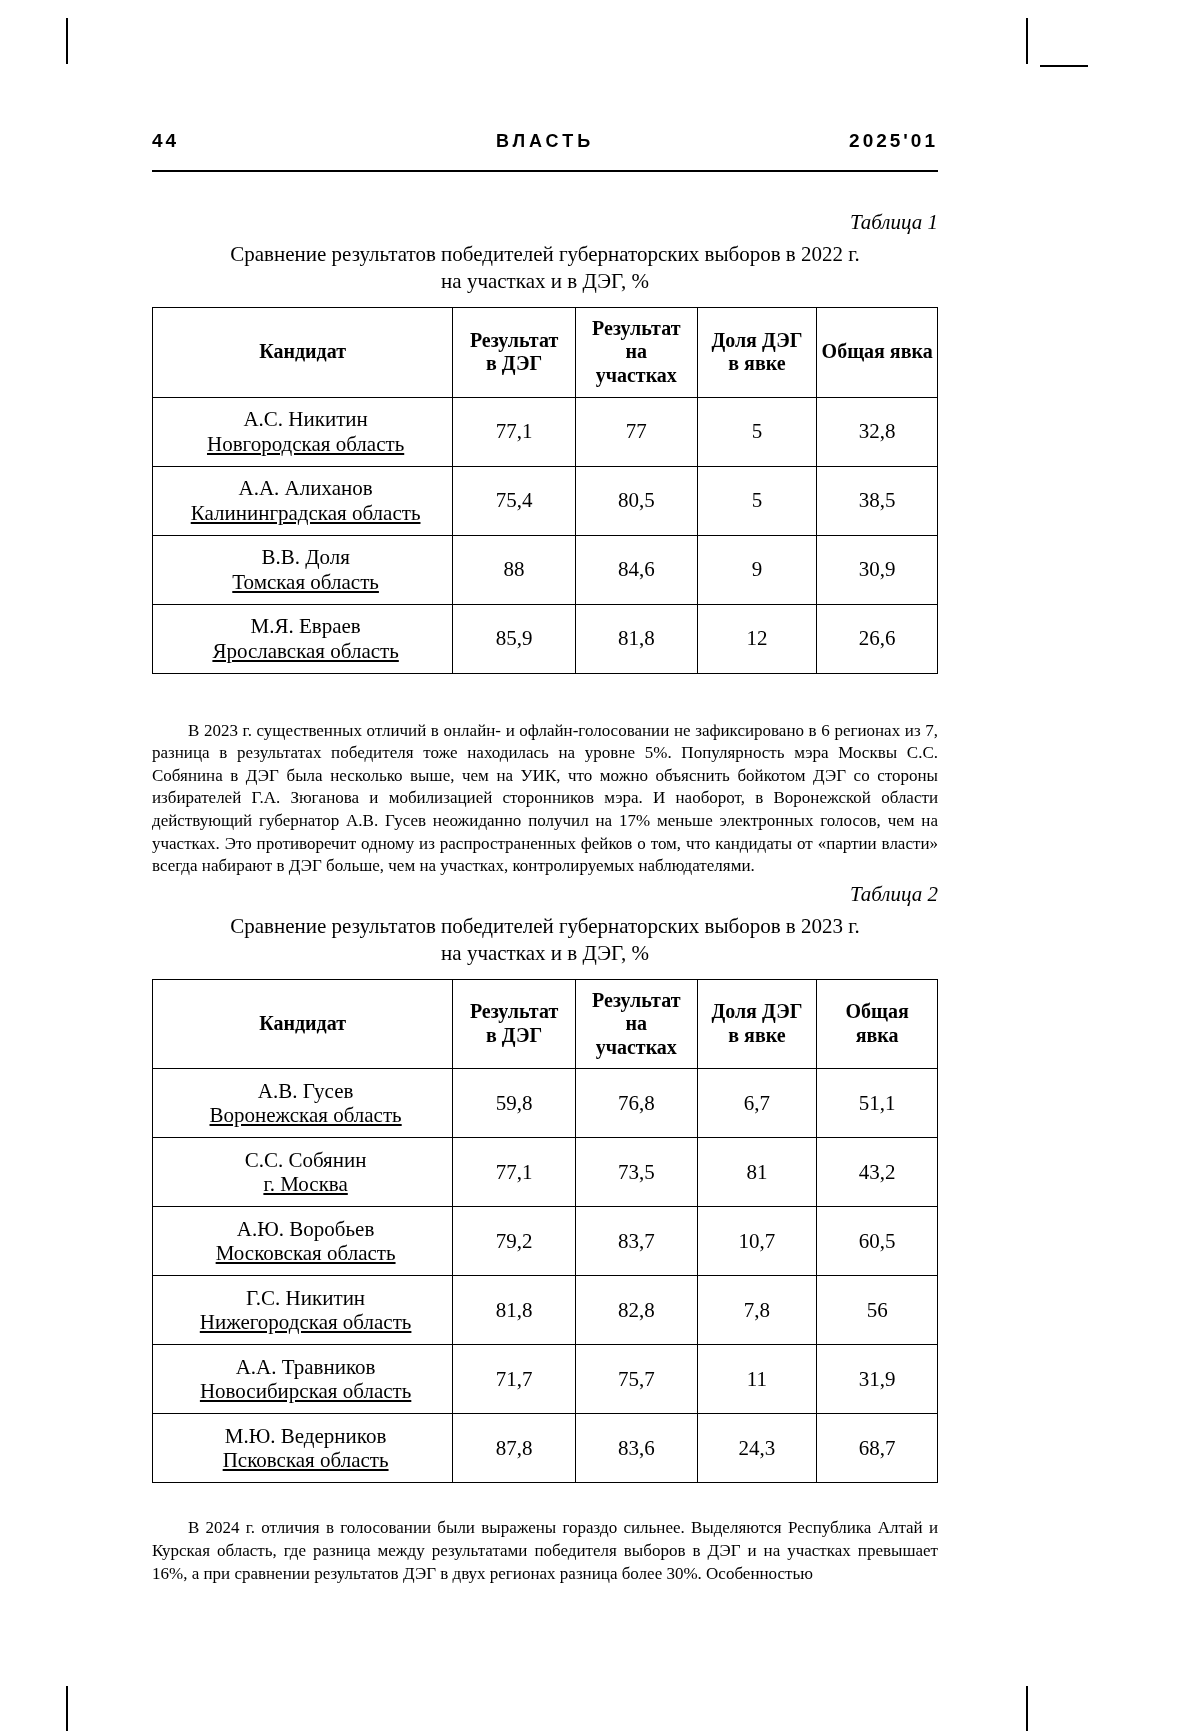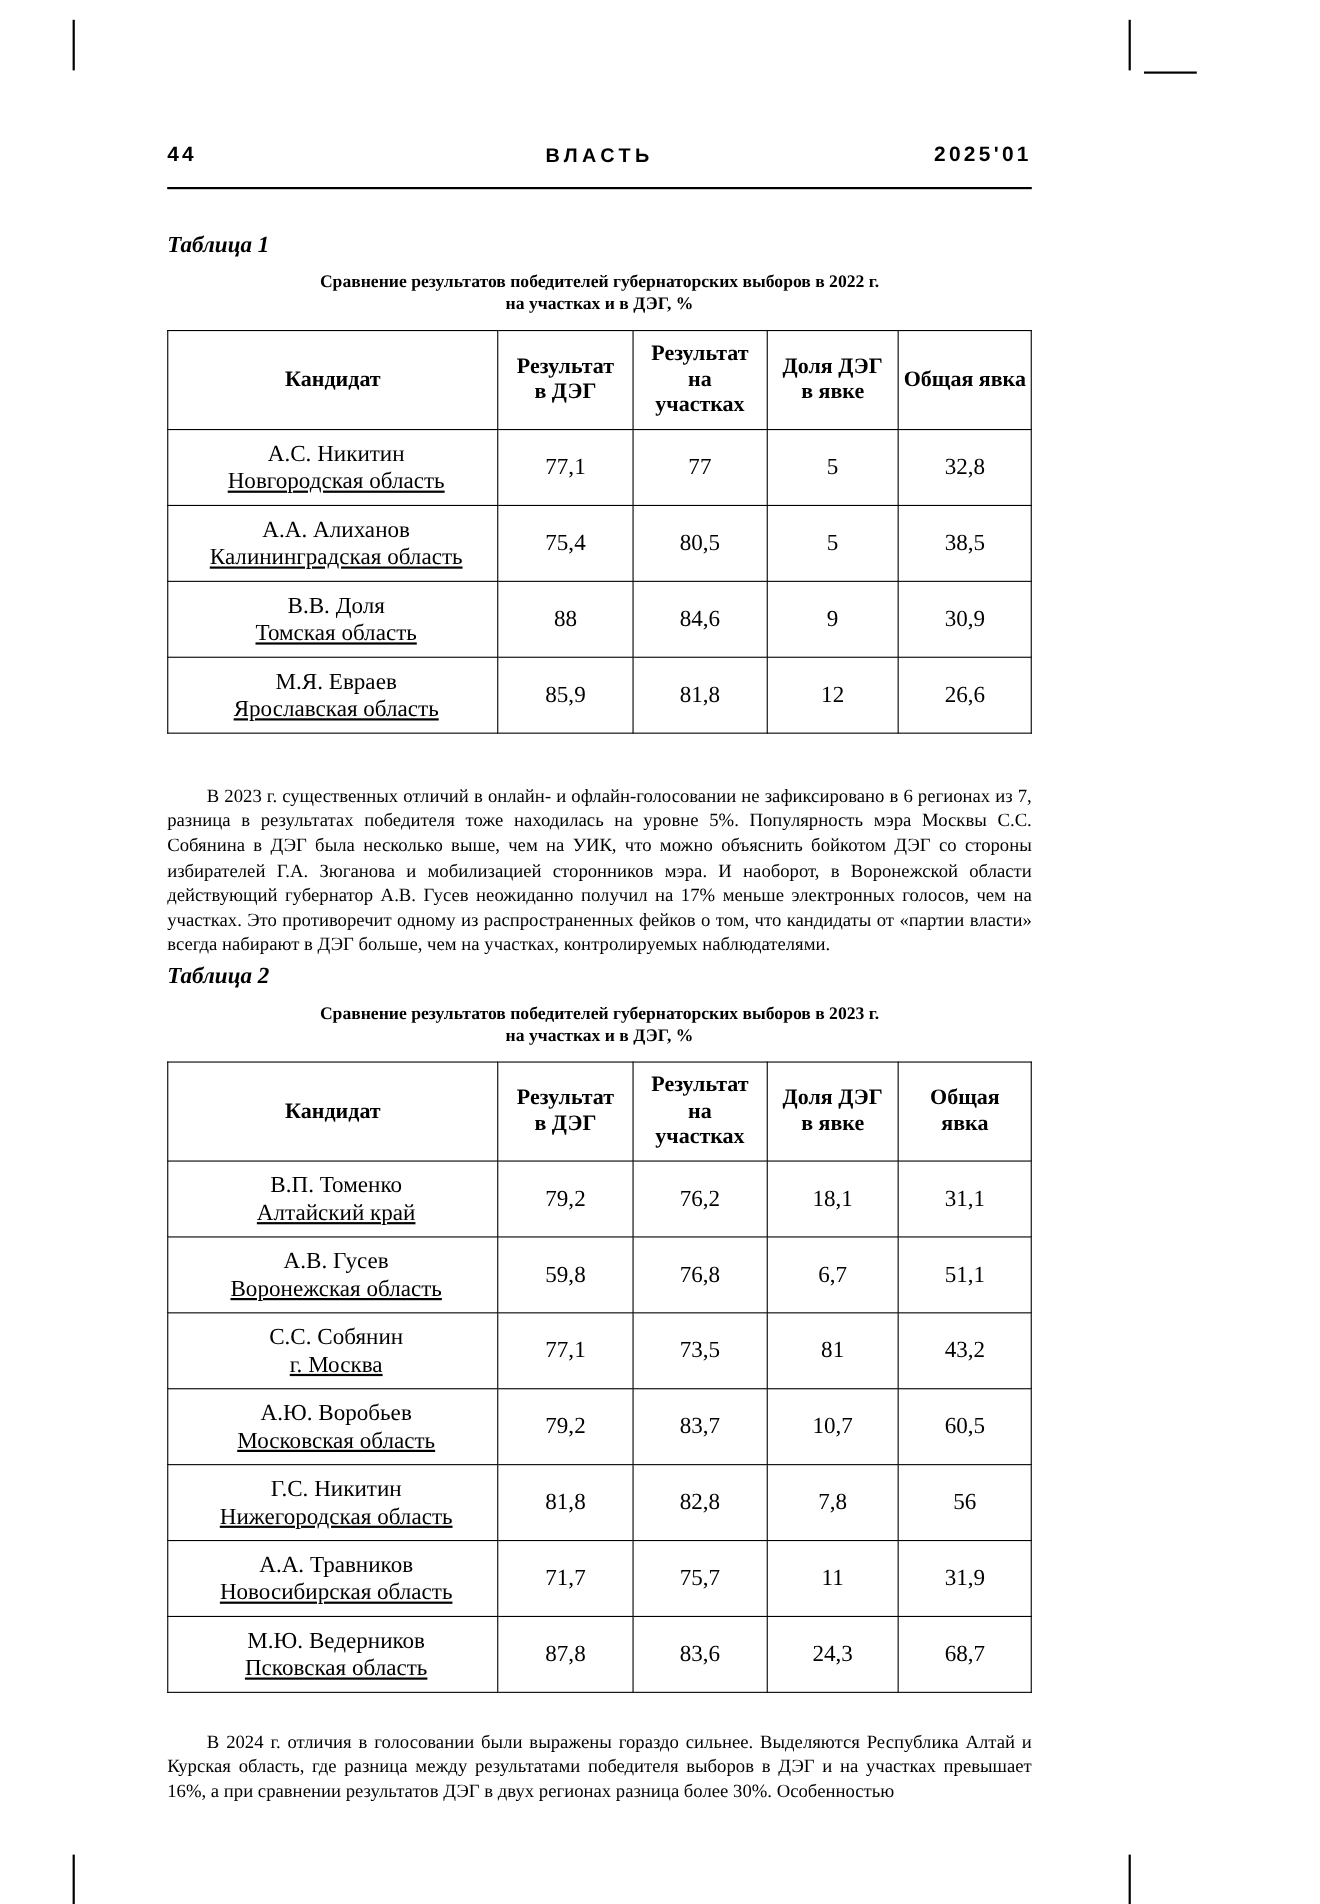--- a/index.html
+++ b/index.html
@@ -72,31 +72,31 @@
     position: absolute;
     right: 0;
     top: 0;
     font-family: "Liberation Sans", sans-serif;
     font-weight: bold;
     font-size: 19px;
     letter-spacing: 3px;
   }
 
   .table-caption-number {
+    text-align: right;
     font-style: italic;
     font-size: 21px;
     margin-bottom: 6px;
-    font-weight: bold;
   }
   .table-title {
     text-align: center;
-    font-weight: bold;
-    font-size: 16px;
+    font-weight: normal;
+    font-size: 21px;
     line-height: 1.28;
-    margin: 12px auto 12px auto;
+    margin: 0 auto 12px auto;
     width: 700px;
   }
 
   table.data-table {
     border-collapse: collapse;
     width: 786px;
     table-layout: fixed;
     font-size: 21px;
   }
   table.data-table th,
@@ -279,30 +279,20 @@
           </th>
           <th>
             <span>Общая</span><br>
             <span>явка</span>
           </th>
         </tr>
       </thead>
       <tbody>
         <tr>
           <td class="cand">
-            <span class="cand-name">В.П. Томенко</span>
-            <span class="cand-region">Алтайский край</span>
-          </td>
-          <td>79,2</td>
-          <td>76,2</td>
-          <td>18,1</td>
-          <td>31,1</td>
-        </tr>
-        <tr>
-          <td class="cand">
             <span class="cand-name">А.В. Гусев</span>
             <span class="cand-region">Воронежская область</span>
           </td>
           <td>59,8</td>
           <td>76,8</td>
           <td>6,7</td>
           <td>51,1</td>
         </tr>
         <tr>
           <td class="cand">

